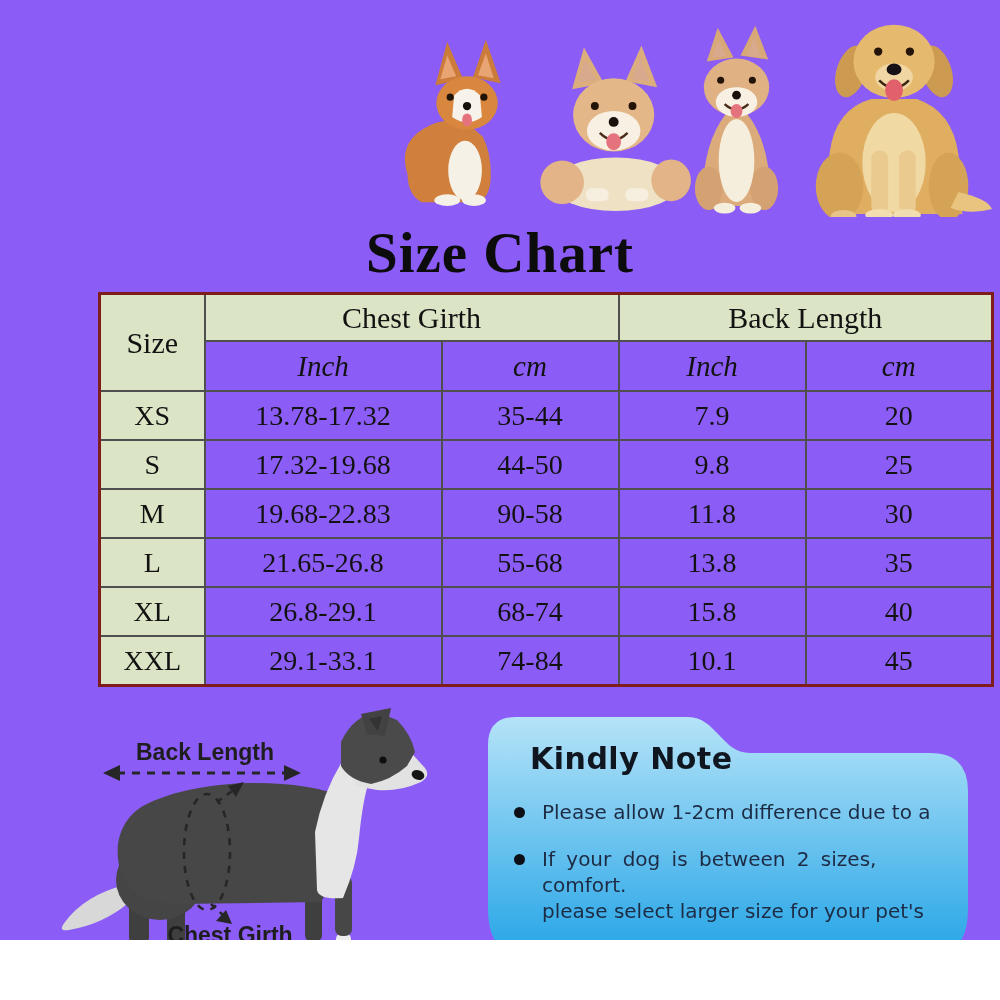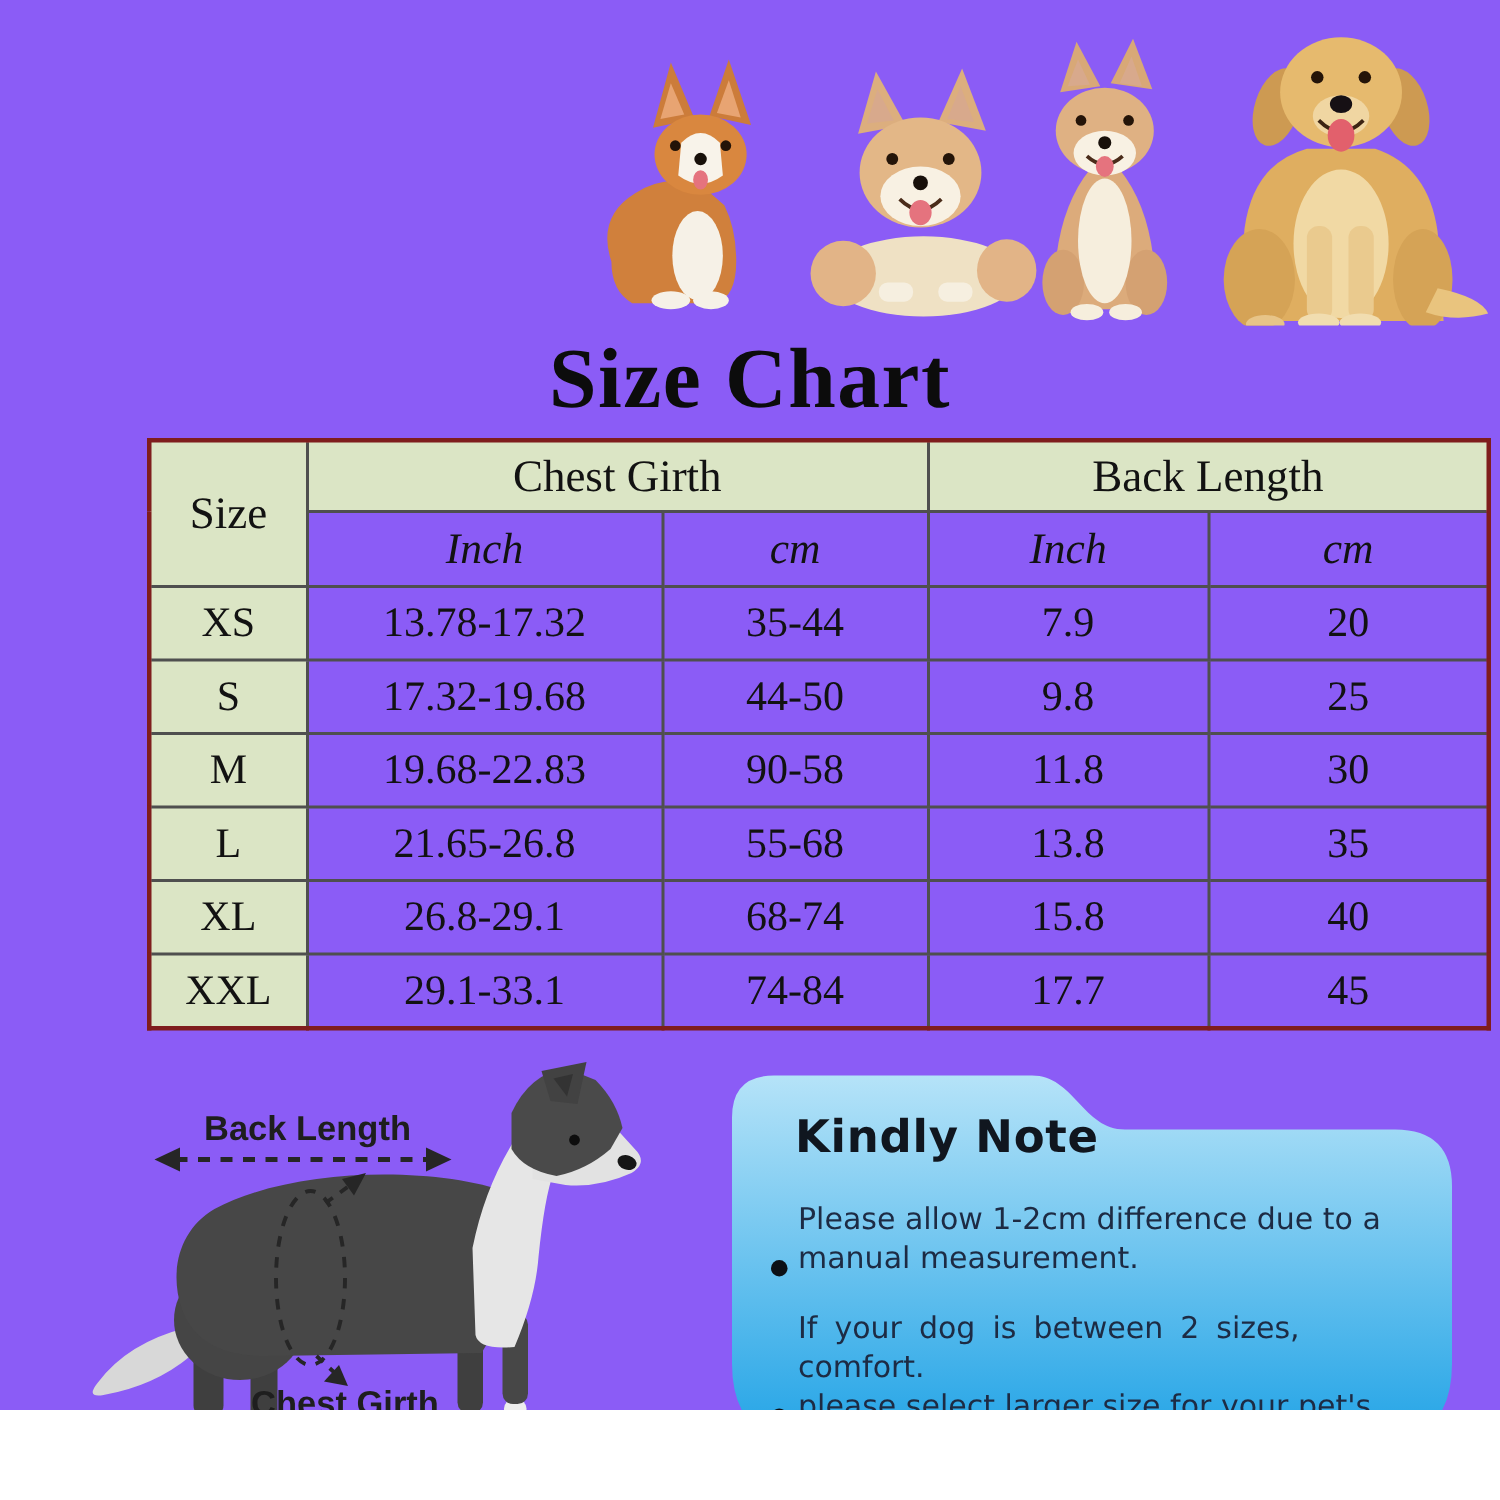--- a/index.html
+++ b/index.html
@@ -29,21 +29,21 @@
   .diagram{position:absolute;left:25px;top:690px;width:450px;height:310px;}
   .diagram text{font-family:"Liberation Sans",sans-serif;font-weight:bold;fill:#1e1e1e;}
 
   
   .note-card{position:absolute;left:488px;top:716px;width:480px;height:248px;}
   .note-card svg.bg{position:absolute;left:0;top:0;}
   .note-content{position:absolute;left:0;top:0;width:480px;height:248px;}
   .note-title{margin:25px 0 1px 42px;font-family:"DejaVu Sans",sans-serif;font-weight:bold;
               font-size:30px;color:#10161f;letter-spacing:.5px;}
   .bullets{margin:23px 26px 0 26px;}
-  .bullet{display:flex;gap:7px;margin-bottom:21px;align-items:flex-end;}
+  .bullet{display:flex;gap:17px;margin-bottom:21px;}
   .dot{width:11px;height:11px;border-radius:50%;background:#0c1016;margin-top:8px;flex:none;}
   .bullet-text .line{font-family:"DejaVu Sans",sans-serif;font-size:20px;line-height:26px;
                      color:#1d2b44;white-space:nowrap;}
   .bullet:nth-child(2) .bullet-text .line:first-child{word-spacing:5px;}
 </style>
 </head>
 <body>
 
 <div class="stage">
 
@@ -182,21 +182,21 @@
         <td class="green">XL</td>
         <td>26.8-29.1</td>
         <td>68-74</td>
         <td>15.8</td>
         <td>40</td>
       </tr>
       <tr class="dr">
         <td class="green">XXL</td>
         <td>29.1-33.1</td>
         <td>74-84</td>
-        <td>17.7</td>
+        <td>10.1</td>
         <td>45</td>
       </tr>
     </tbody>
   </table>
 
   <svg class="diagram" viewBox="0 0 450 310" aria-hidden="true">
 
     <g>
       <path d="M100 195 Q60 205 40 232 Q32 242 44 240 Q78 234 102 214 Z" fill="#d8d8d8"></path>
       <rect x="104" y="250" width="18" height="50" rx="6" fill="#e8e8e8"></rect>
@@ -249,21 +249,20 @@
       </defs>
       <path d="M28 0 L200 0 C228 0 234 36 262 36 L442 36 Q480 36 480 74 L480 192 Q480 246 426 246 L54 246 Q0 246 0 192 L0 28 Q0 0 28 0 Z" fill="url(#noteGrad)"></path>
     </svg>
     <div class="note-content">
       <div class="note-title">Kindly Note</div>
       <div class="bullets">
         <div class="bullet">
           <span class="dot"></span>
           <div class="bullet-text">
             <div class="line">Please allow 1-2cm difference due to a</div>
-            <div class="line">manual measurement.</div>
           </div>
         </div>
         <div class="bullet">
           <span class="dot"></span>
           <div class="bullet-text">
             <div class="line">If your dog is between 2 sizes,</div>
             <div class="line">comfort.</div>
             <div class="line">please select larger size for your pet's</div>
           </div>
         </div>

